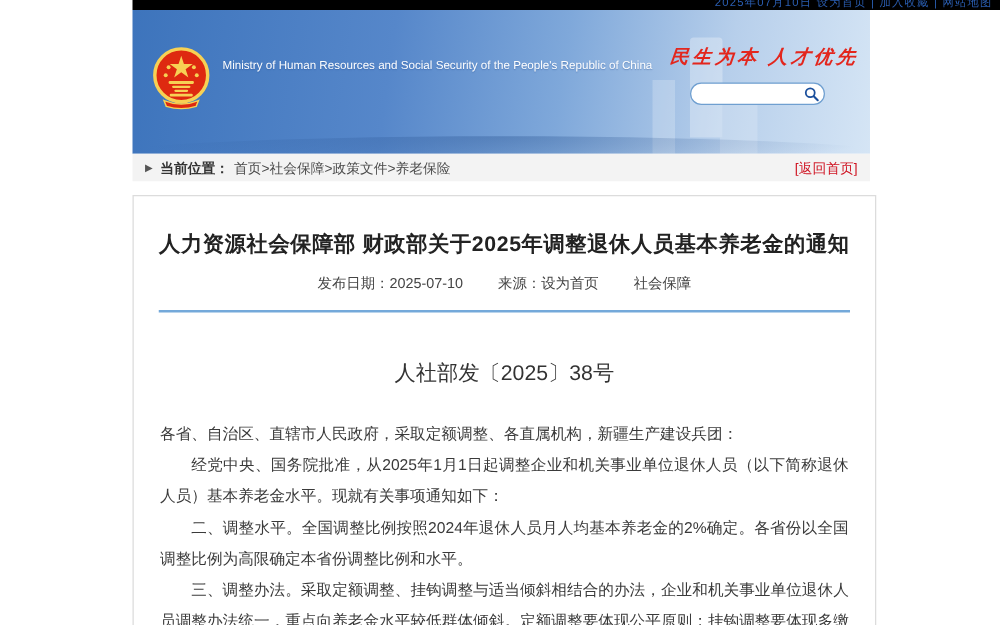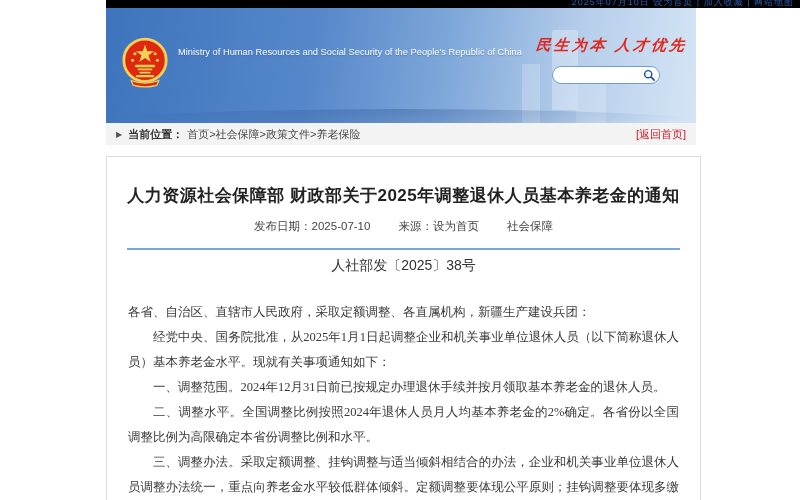--- a/index.html
+++ b/index.html
@@ -85,27 +85,27 @@
     margin-top: 27px; text-align: center; font-size: 17px; font-weight: bold;
     color: #222222; letter-spacing: 0.5px;
   }
   .meta {
     margin-top: 12px; display: flex; justify-content: center; gap: 28px;
     font-size: 11.5px; color: #454545;
   }
   .meta .group { white-space: nowrap; }
   .meta .link { cursor: pointer; }
   .divider { margin: 14px 20px 0 20px; height: 2px; background: #74a9da; }
-  .docnum { margin-top: 7px; text-align: center; font-size: 14px; color: #333333; }
+  .docnum { margin-top: 37px; text-align: center; font-size: 17px; color: #333333; }
   .art-body {
     margin: 25px 21px 0 21px; font-size: 12.5px; color: #3a3a3a;
     line-height: 25px; text-align: justify;
   }
   .art-body p { margin: 0; }
-  .art-body p.indent { text-indent: 2em; font-family: Liberation Serif, serif; }
+  .art-body p.indent { text-indent: 2em; }
 </style>
 </head>
 <body>
 
 <div class="stage">
 
   <div class="topbar">
     <span class="topbar-links">2025年07月10日  设为首页 | 加入收藏 | 网站地图</span>
   </div>
 
@@ -160,19 +160,18 @@
       <span class="group link">社会保障</span>
     </div>
 
     <div class="divider"></div>
 
     <div class="docnum">人社部发〔2025〕38号</div>
 
     <div class="art-body">
         <p>各省、自治区、直辖市人民政府，采取定额调整、各直属机构，新疆生产建设兵团：</p>
         <p class="indent">经党中央、国务院批准，从2025年1月1日起调整企业和机关事业单位退休人员（以下简称退休人员）基本养老金水平。现就有关事项通知如下：</p>
-        <p class="indent">一、调整范围。2024年12月31日前已按规定办理退休手续并按月领取基本养老金的退休人员。</p>
         <p class="indent">二、调整水平。全国调整比例按照2024年退休人员月人均基本养老金的2%确定。各省份以全国调整比例为高限确定本省份调整比例和水平。</p>
         <p class="indent">三、调整办法。采取定额调整、挂钩调整与适当倾斜相结合的办法，企业和机关事业单位退休人员调整办法统一，重点向养老金水平较低群体倾斜。定额调整要体现公平原则；挂钩调整要体现多缴多得、长缴多得的激励机制，应与退休人员本人缴费年限（或工作年限）和基本养老金水平挂钩；对高龄退休人员、艰苦边远地区退休人员，可适当提高调整水平。继续确保安置到地方工作且已参加基本养老保险的企业退休军转干部基本养老金不低于当地企业退休人员基本养老金平均水平。要坚持激励约束机制，合理确定具体调整办法。</p>
       </div>
   </div>
 
 </div>
 
 </body></html>

